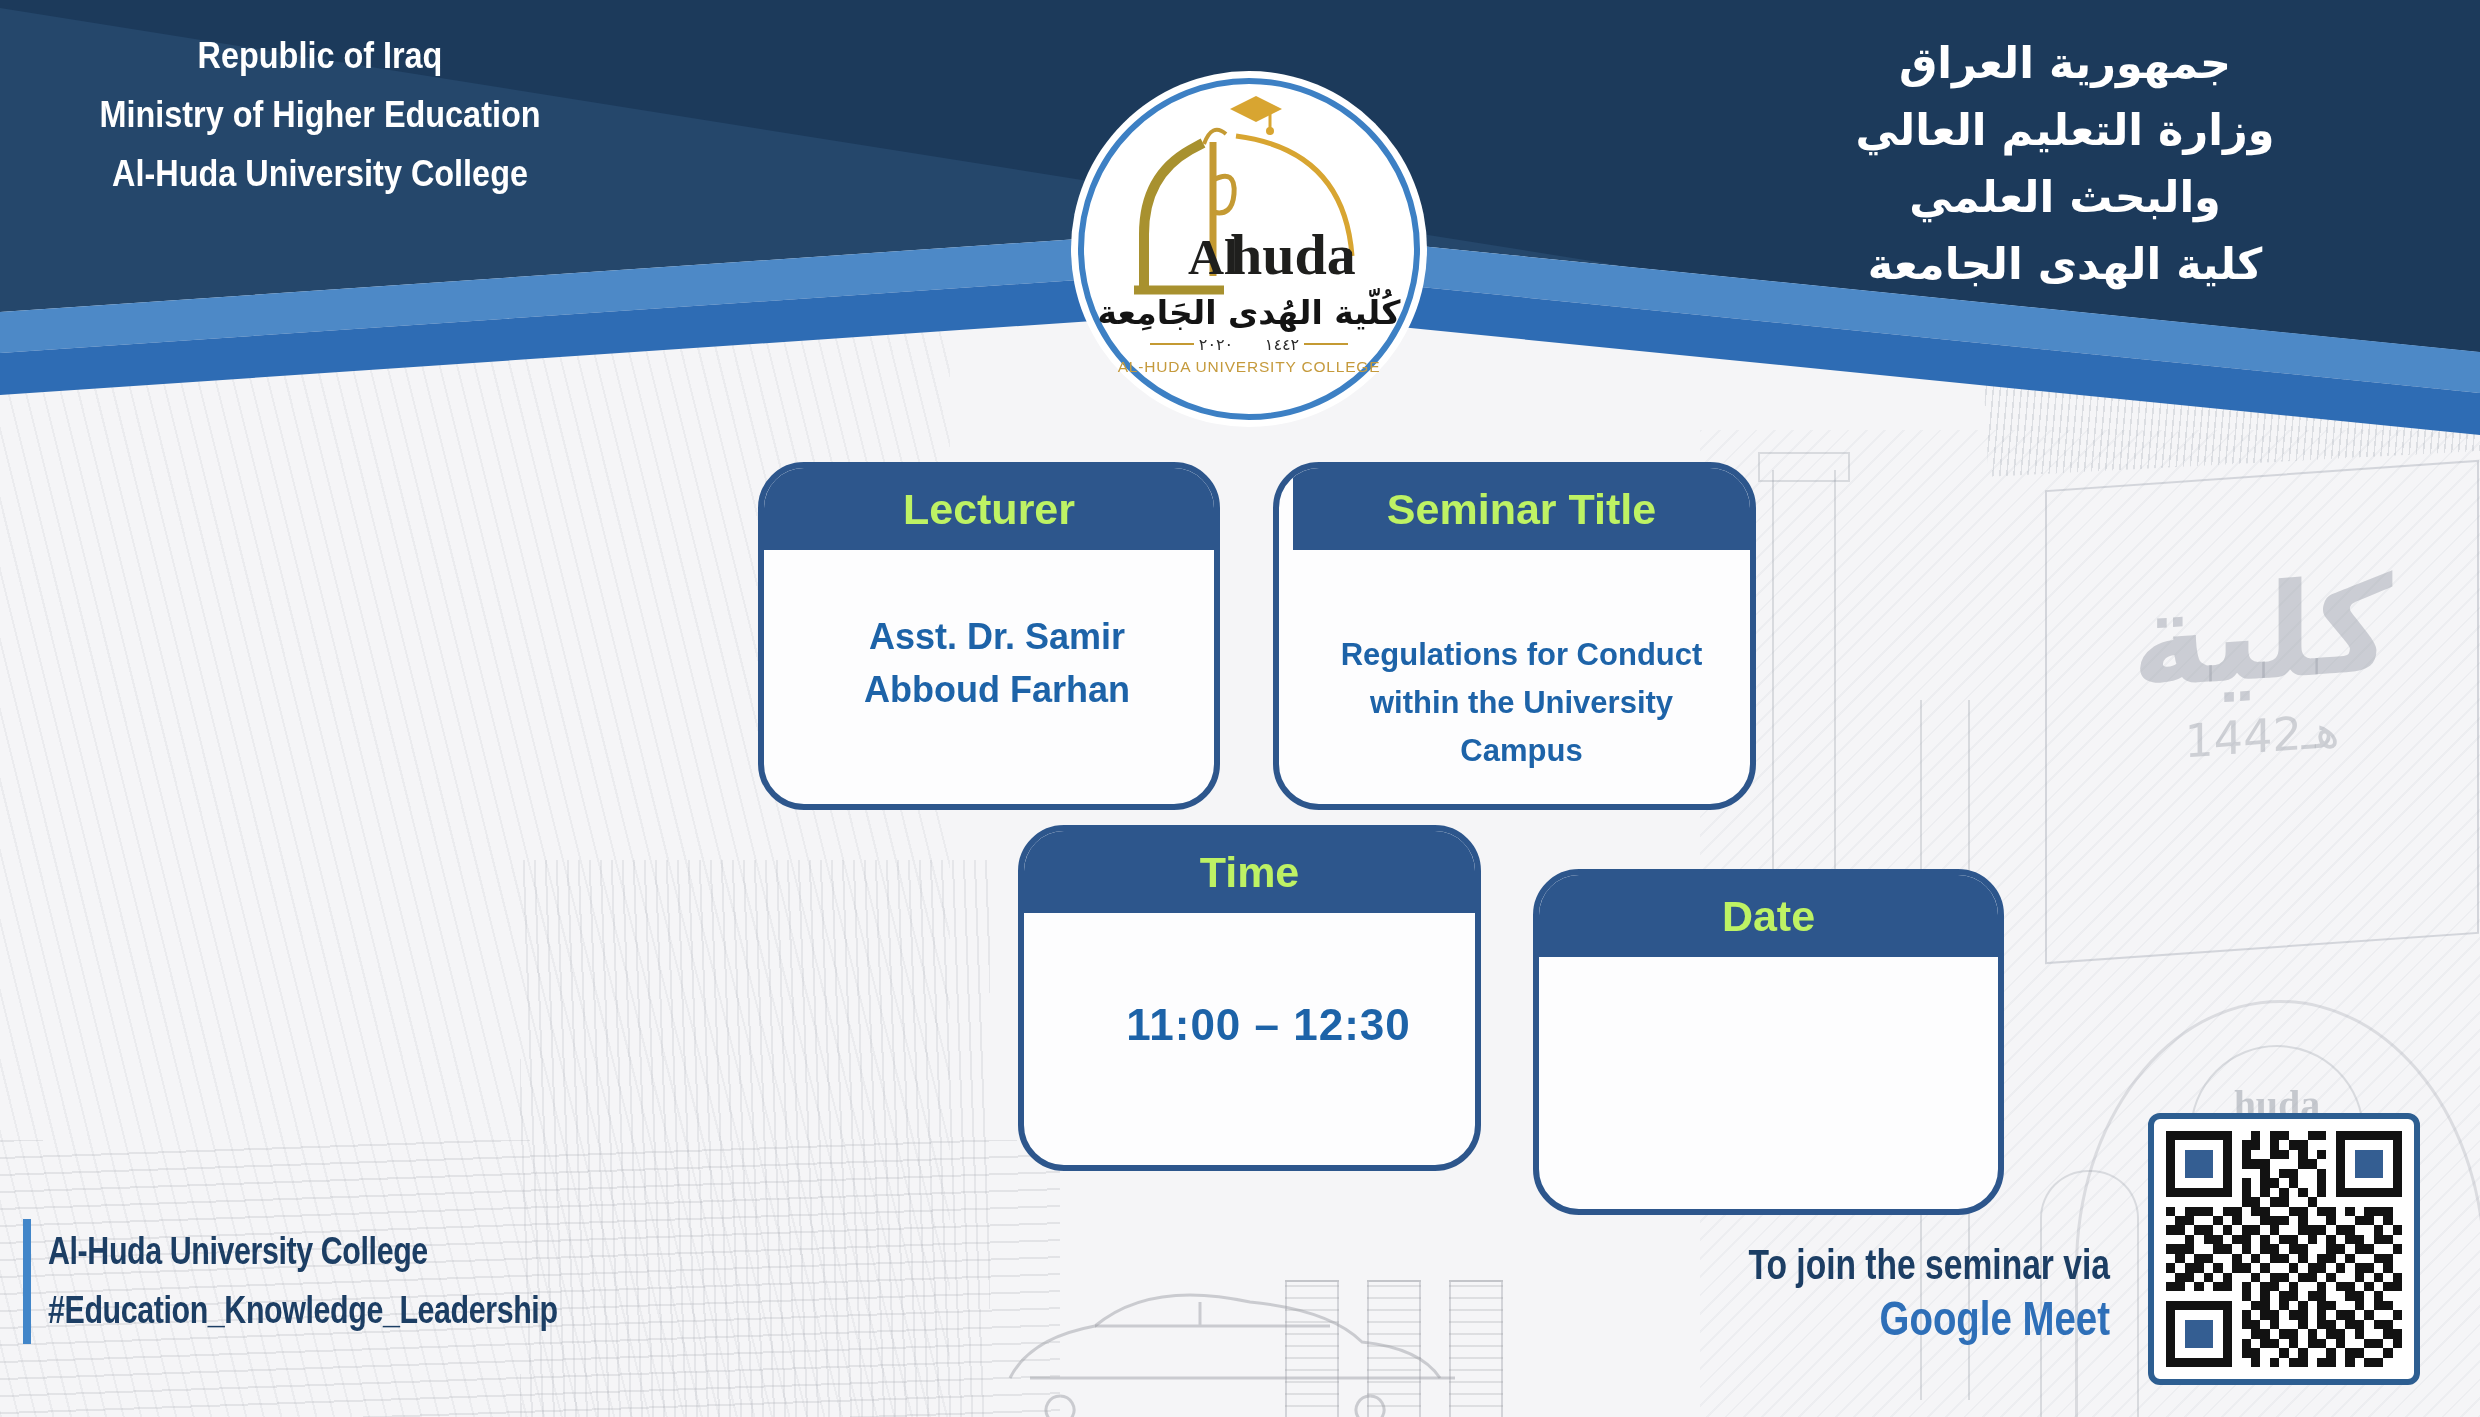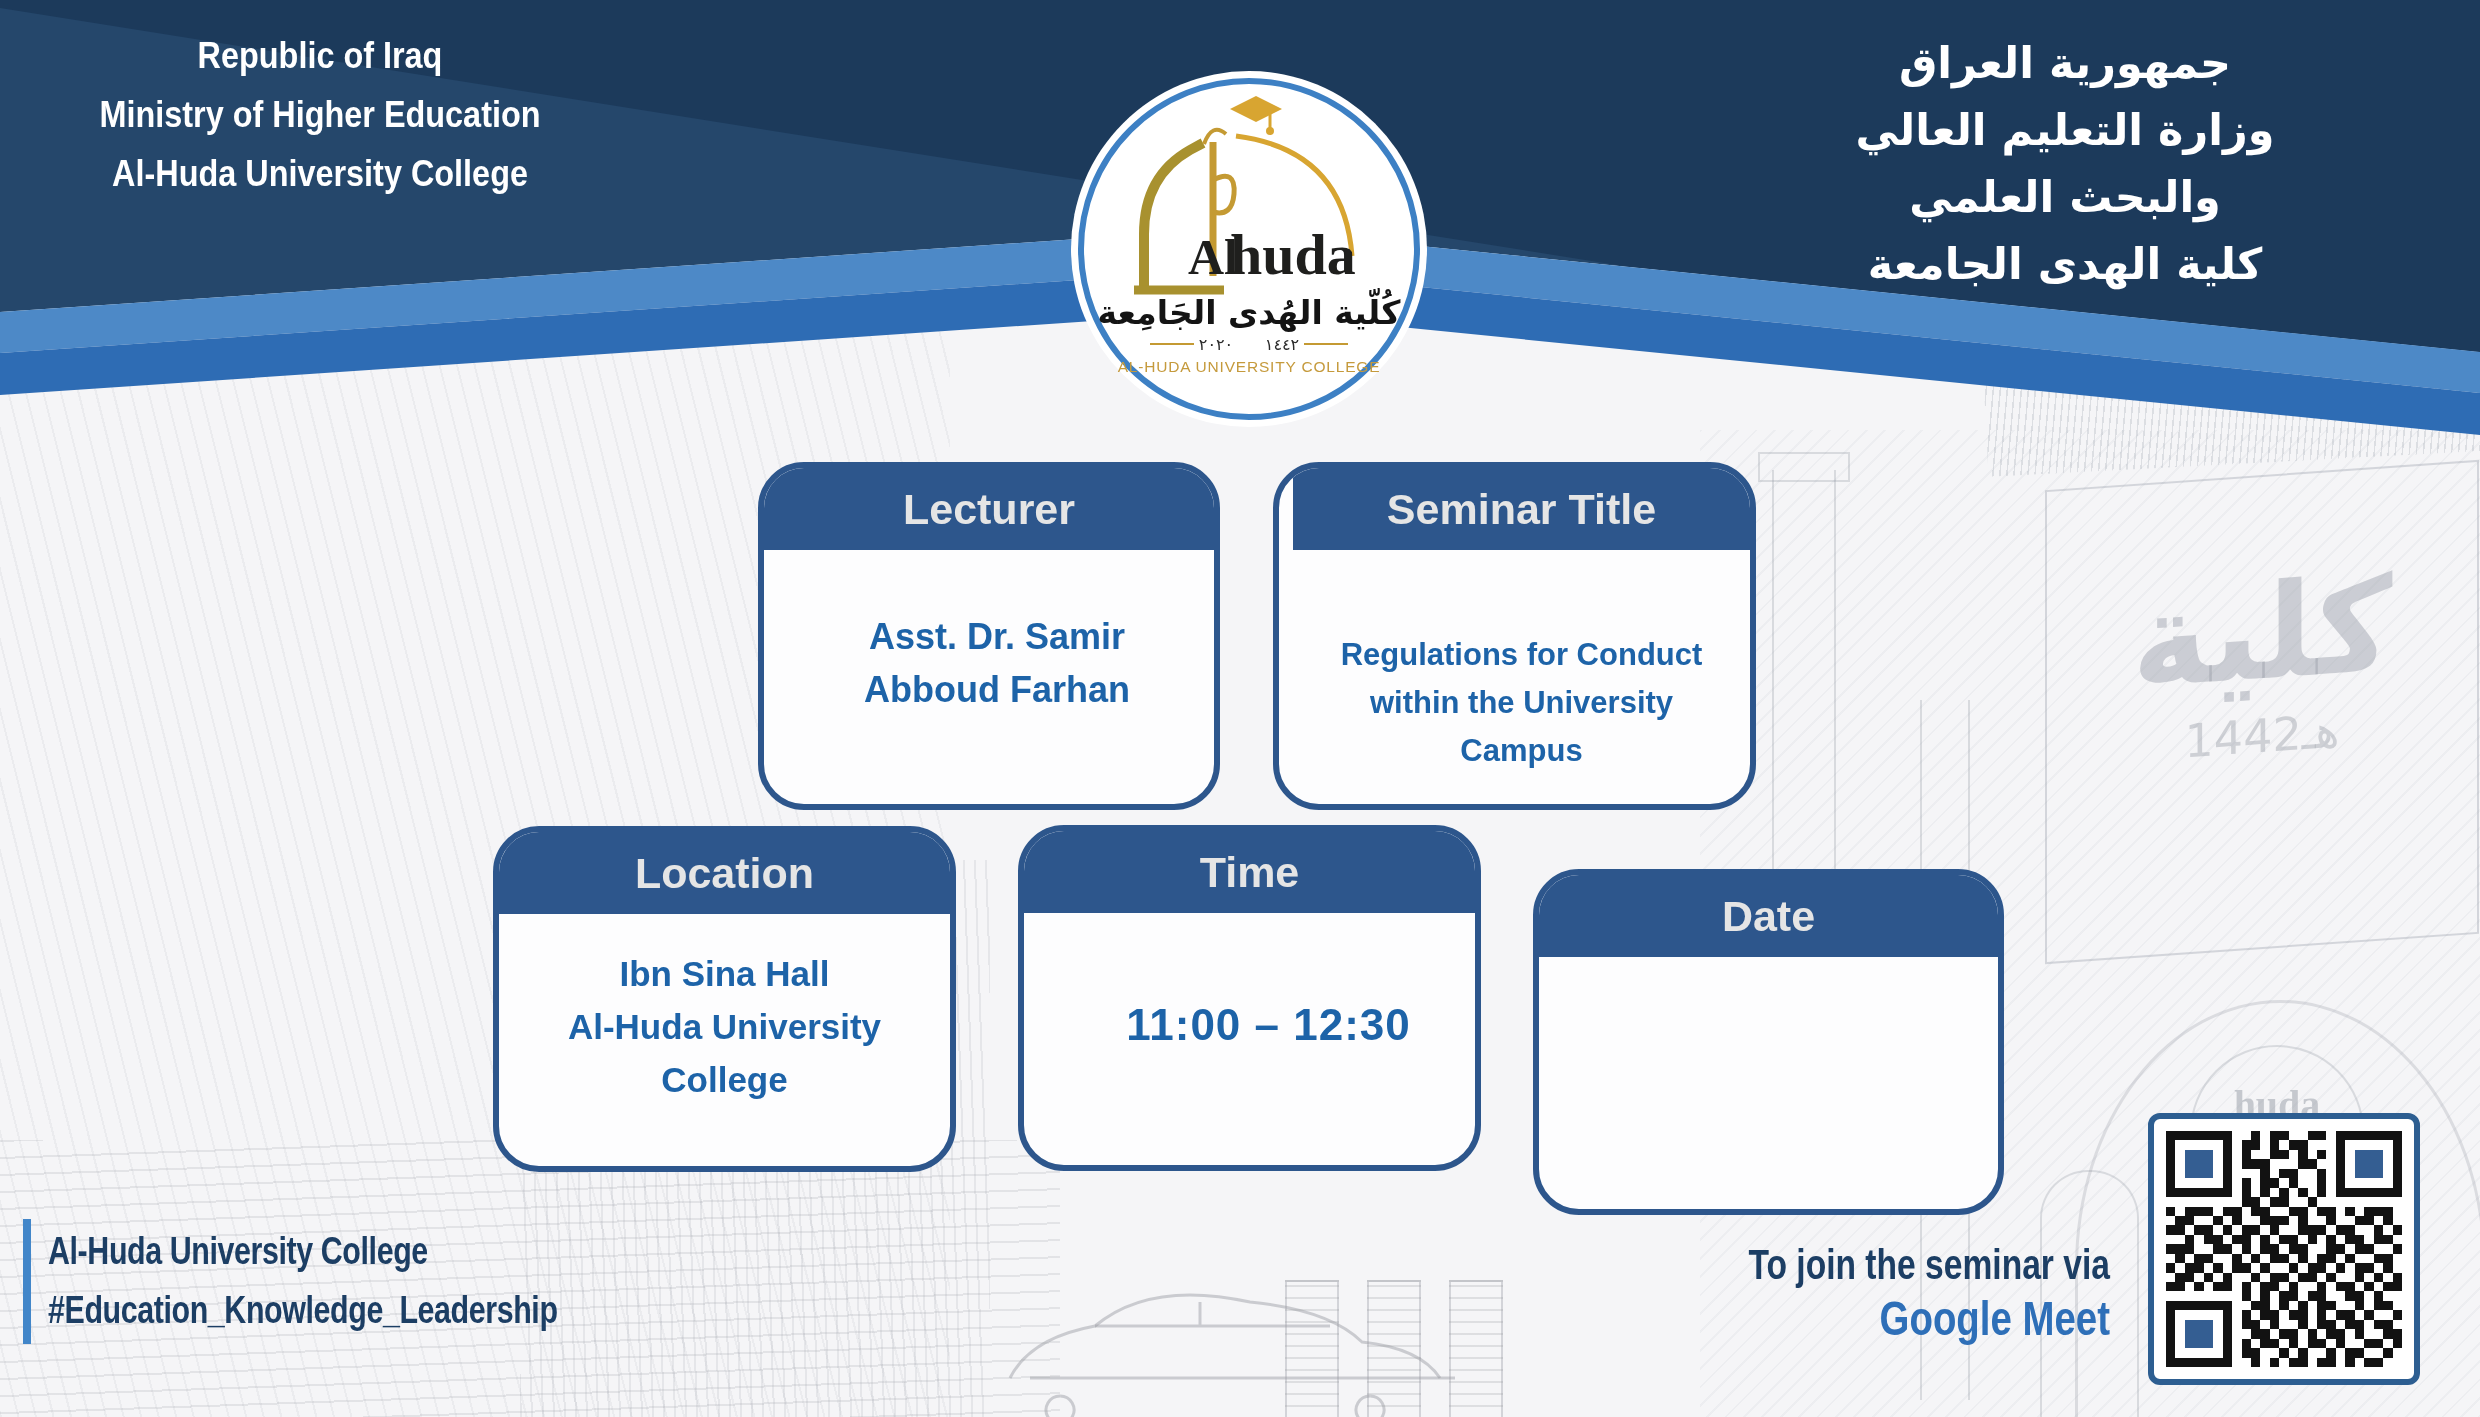--- a/index.html
+++ b/index.html
@@ -45,21 +45,21 @@
   #wm-col1{left:1772px;top:470px;width:60px;height:530px;}
   #wm-col1c{left:1758px;top:452px;width:88px;height:26px;border:2px solid rgba(150,155,165,.3);}
   #wm-col2{left:1920px;top:700px;width:46px;height:700px;}
   #wm-win{left:1285px;top:1280px;width:230px;height:137px;display:flex;gap:28px;}
   .wm-slat{width:50px;height:100%;border:2px solid rgba(150,153,160,.35);
     background:repeating-linear-gradient(0deg,rgba(150,153,160,.25) 0 2px,transparent 2px 12px);}
   #wm-fig{left:2040px;top:1170px;width:95px;height:247px;border:2px solid rgba(150,155,165,.3);border-bottom:none;
     border-radius:48px 48px 0 0;}
   
   .card{position:absolute;z-index:3;background:#fdfdfe;border:6px solid #2d568c;border-radius:46px;overflow:hidden;}
-  .card-header{height:82px;background:#2d568c;color:#e5e5e5;font-weight:bold;font-size:43px;
+  .card-header{height:82px;background:#2d568c;color:#bef264;font-weight:bold;font-size:43px;
     display:flex;align-items:center;justify-content:center;}
   .card-body{display:flex;flex-direction:column;align-items:center;justify-content:center;
     height:calc(100% - 82px);padding-bottom:28px;box-sizing:border-box;
     color:#1d63a8;font-weight:bold;text-align:center;}
   #card-lecturer{left:758px;top:462px;width:450px;height:336px;}
   #card-lecturer .card-body{font-size:36px;line-height:53px;padding-left:16px;}
   #card-seminar{left:1273px;top:462px;width:457px;height:336px;padding-left:14px;}
   #card-seminar .card-body{font-size:31px;line-height:48px;margin-top:40px;}
   #card-location{left:493px;top:826px;width:451px;height:334px;}
   #card-location .card-body{font-size:35px;line-height:53px;}
@@ -182,28 +182,20 @@
 
   <div class="card" id="card-seminar">
     <div class="card-header">Seminar Title</div>
     <div class="card-body">
       <div>Regulations for Conduct</div>
       <div>within the University</div>
       <div>Campus</div>
     </div>
   </div>
 
-  <div class="card" id="card-location">
-    <div class="card-header">Location</div>
-    <div class="card-body">
-      <div>Ibn Sina Hall</div>
-      <div>Al-Huda University</div>
-      <div>College</div>
-    </div>
-  </div>
 
   <div class="card" id="card-time">
     <div class="card-header">Time</div>
     <div class="card-body">
       <div>11:00 – 12:30</div>
     </div>
   </div>
 
   <div class="card" id="card-date">
     <div class="card-header">Date</div>

